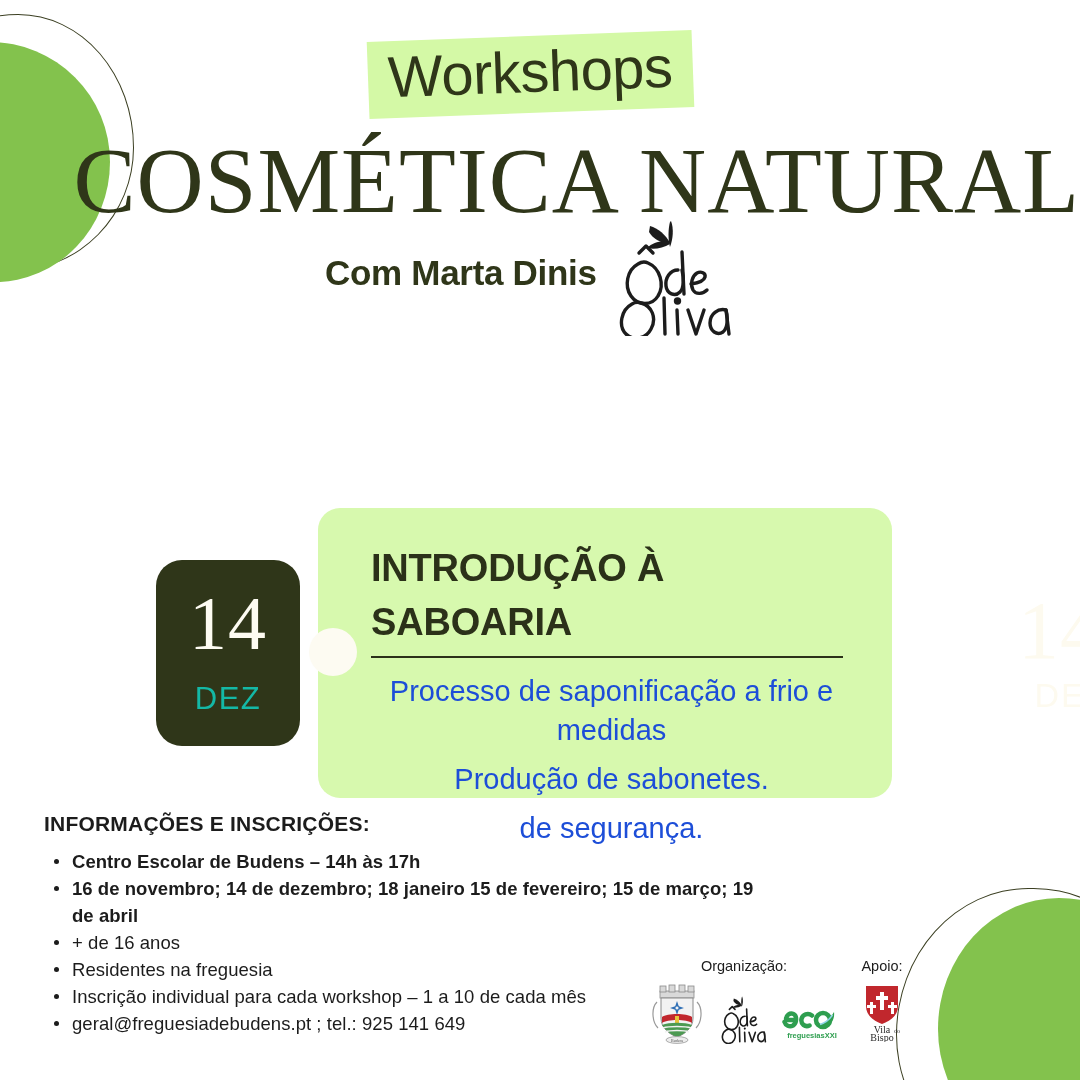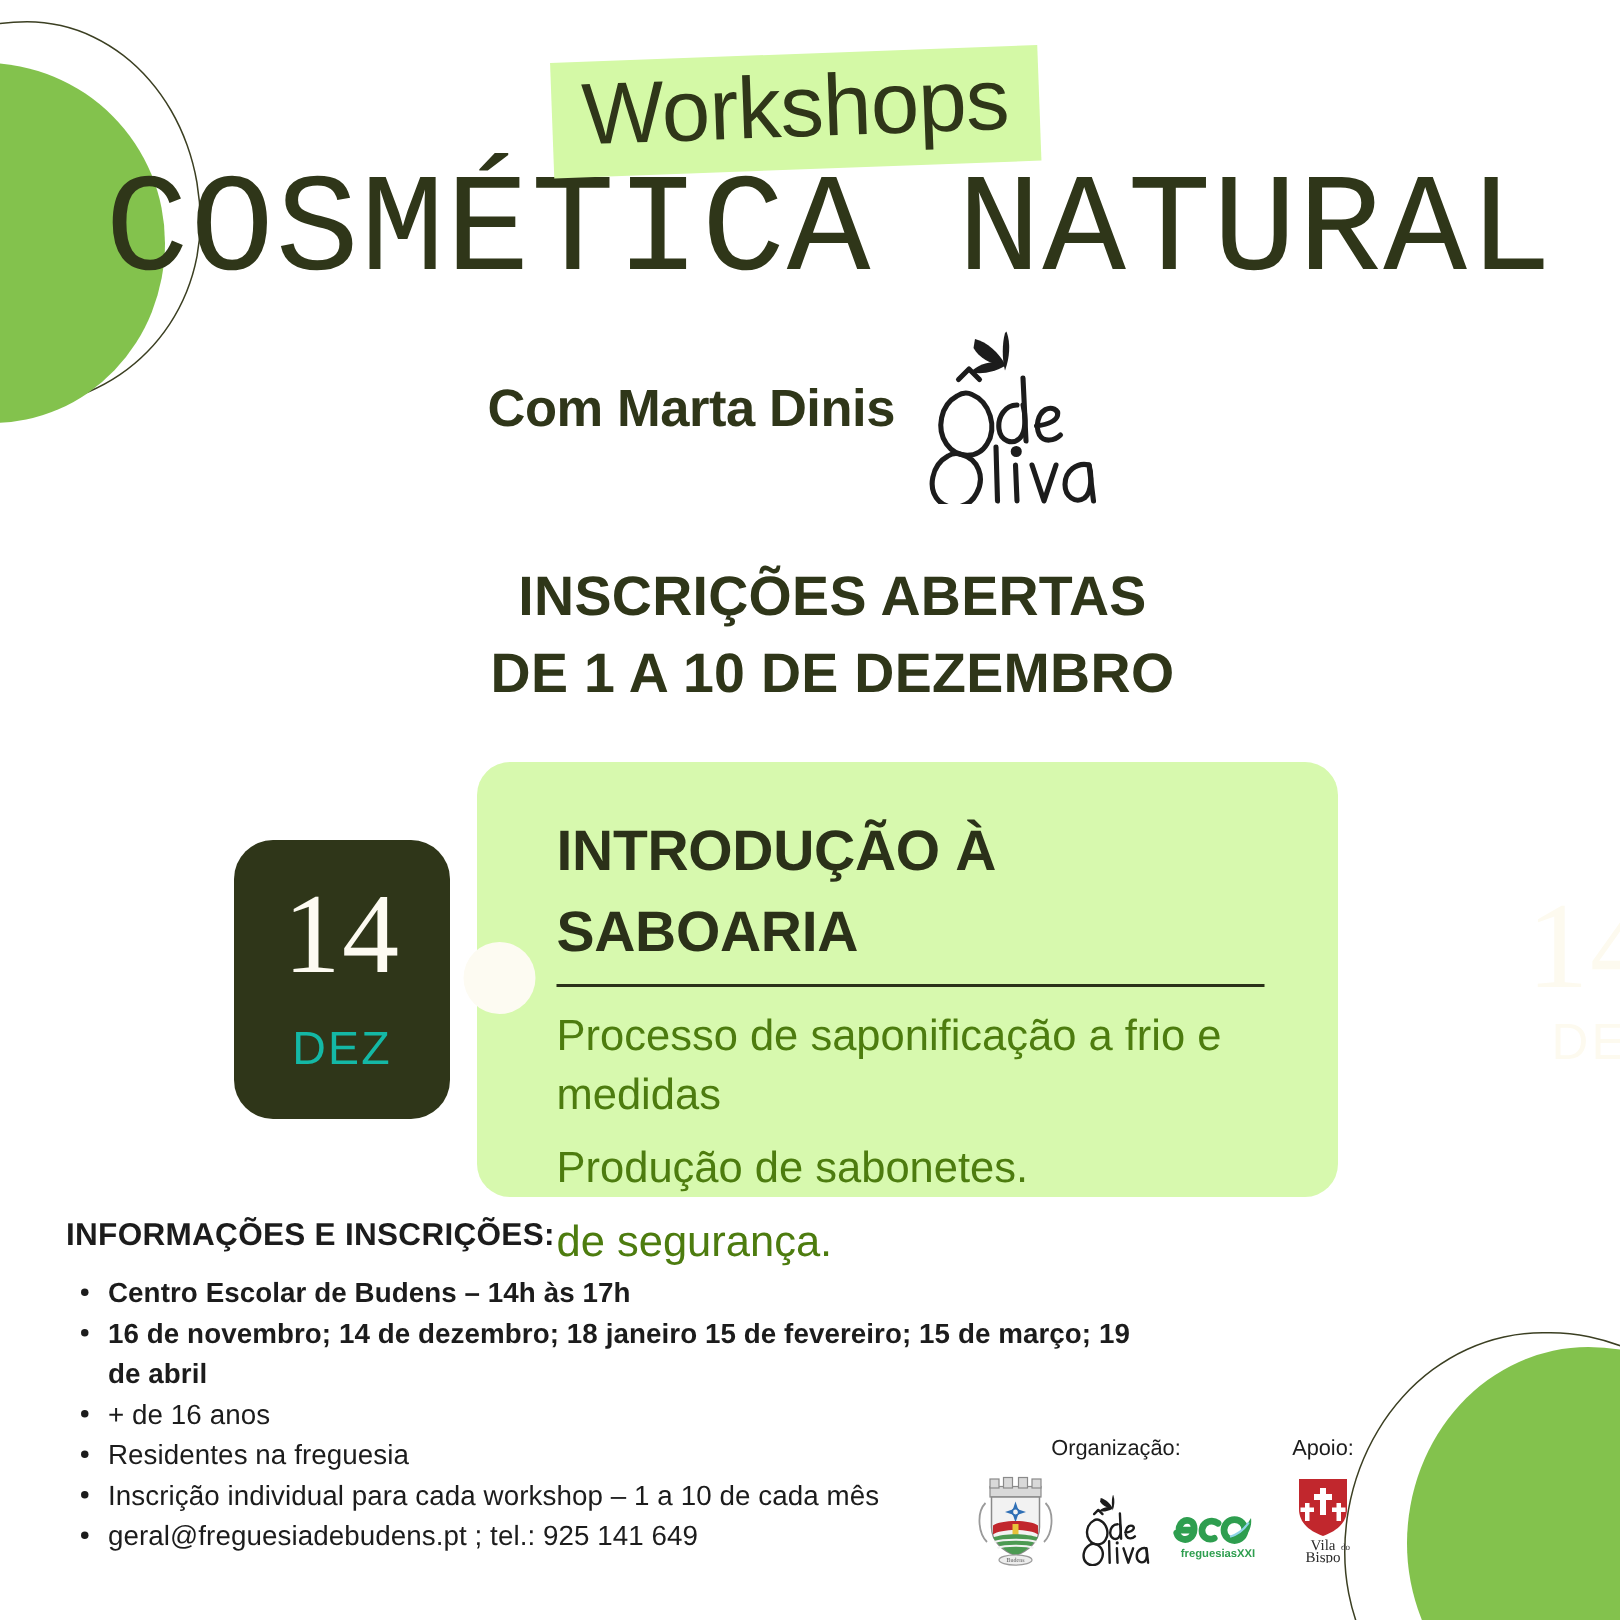--- a/index.html
+++ b/index.html
@@ -99,23 +99,23 @@
     font-weight: 400;
     color: #2f3619;
     letter-spacing: -0.5px;
     line-height: 1.05;
     display: block;
   }
 
   .title {
     position: absolute;
     left: 0; right: 0;
-    top: 108px;
-    text-align: left;
-    font-family: Liberation Mono, monospace;
+    top: 134px;
+    text-align: right;
+    font-family: Liberation Serif, serif;
     font-size: 93px;
     font-weight: 400;
     letter-spacing: 1px;
     color: #2f3619;
     line-height: 1.0;
     z-index: 10;
     padding-left: 70px;
   }
 
   .presenter {
@@ -175,22 +175,23 @@
   .wk-rule {
     height: 2px;
     background: #2b3119;
     margin: 6px 0 14px 0;
     width: 472px;
   }
   .wk-desc p {
     margin: 10px 0 6px 0;
     font-size: 29px;
     font-weight: 400;
-    color: #4d7c0f;
+    color: #1d4ed8;
     line-height: 1.35;
+    text-align: center;
   }
 
   .date-card {
     position: absolute;
     left: 156px; top: 560px;
     width: 144px; height: 186px;
     background: #2f3619;
     border-radius: 26px;
     z-index: 13;
     display: flex;
@@ -330,24 +331,20 @@
         <path d="M56 80 L57 116"></path>
         <path d="M69 92 L70 116"></path>
         <circle cx="69.5" cy="83" r="2" fill="#1c1c1c"></circle>
         <path d="M80 92 L88 116 L96 92"></path>
         <path d="M118 92 C110 90 102 96 102 105 C102 113 109 118 115 114 C120 110 120 99 118 92 Z"></path>
         <path d="M118 92 L121 116"></path>
       </g>
     </svg>
   </div>
 
-  <div class="inscricoes">
-    <div>INSCRIÇÕES ABERTAS</div>
-    <div>DE 1 A 10 DE DEZEMBRO</div>
-  </div>
 
   <div class="wk-card">
     <div class="wk-title">INTRODUÇÃO À SABOARIA</div>
     <div class="wk-rule"></div>
     <div class="wk-desc">
       <p>Processo de saponificação a frio e medidas</p>
       <p>Produção de sabonetes.</p>
       <p>de segurança.</p>
     </div>
   </div>

